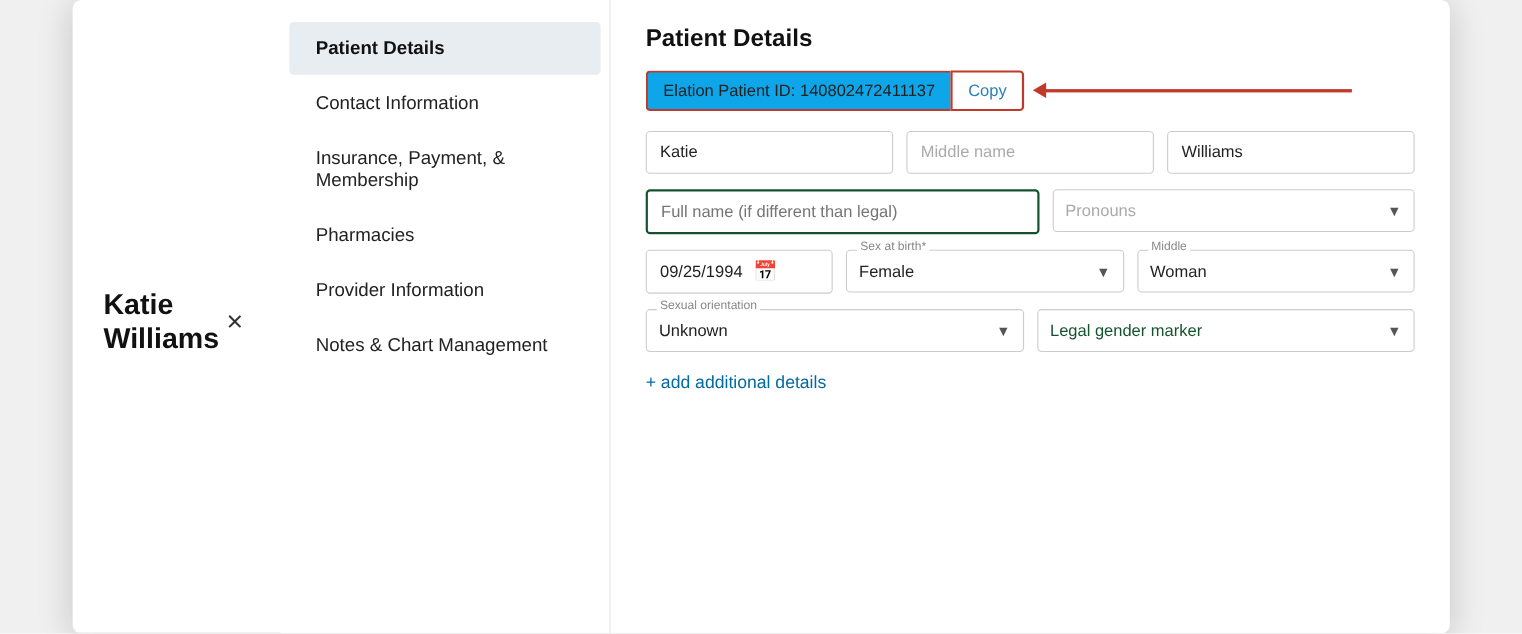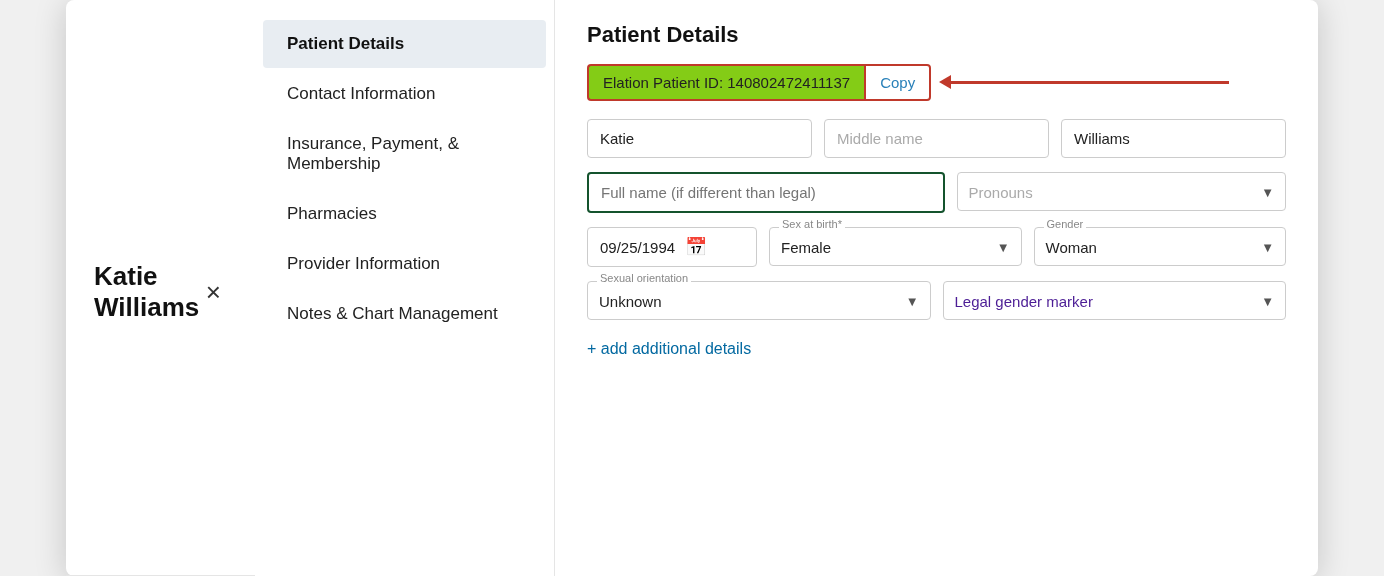--- a/index.html
+++ b/index.html
@@ -91,21 +91,21 @@
       position: relative;
     }
 
     .patient-id-box {
       border: 2px solid #c0392b;
       border-right: none;
       border-radius: 4px 0 0 4px;
       padding: 8px 14px;
       font-size: 15px;
       color: #222;
-      background: #84cc16;
+      background: #0ea5e9;
     }
 
     .copy-btn {
       border: 2px solid #c0392b;
       border-left: 2px solid #c0392b;
       border-radius: 0 4px 4px 0;
       padding: 8px 14px;
       font-size: 15px;
       color: #2980b9;
       background: #fff;
@@ -343,21 +343,21 @@
         <div class="select-wrapper-with-label" style="min-width:200px; position:relative;">
           <span class="select-label">Sex at birth*</span>
           <select class="form-select" style="border:1px solid #ccc; padding:10px 32px 10px 12px;">
             <option value="female" selected=""></option>
           </select>
           <span style="position:absolute; left:12px; top:50%; transform:translateY(-50%); color:#222; font-size:15px; pointer-events:none;">Female</span>
           <span class="select-chevron">▼</span>
         </div>
 
         <div class="select-wrapper-with-label" style="flex:1; min-width:220px; position:relative;">
-          <span class="select-label">Gender</span>
+          <span class="select-label">Middle</span>
           <select class="form-select" style="border:1px solid #ccc; padding:10px 32px 10px 12px;">
             <option value="woman" selected=""></option>
           </select>
           <span style="position:absolute; left:12px; top:50%; transform:translateY(-50%); color:#222; font-size:15px; pointer-events:none;">Woman</span>
           <span class="select-chevron">▼</span>
         </div>
       </div>
 
       
       <div class="form-row">
@@ -368,21 +368,21 @@
             <option value="unknown" selected=""></option>
           </select>
           <span style="position:absolute; left:12px; top:50%; transform:translateY(-50%); color:#222; font-size:15px; pointer-events:none;">Unknown</span>
           <span class="select-chevron">▼</span>
         </div>
 
         <div class="select-wrapper" style="flex:1; min-width:220px; position:relative;">
           <select class="form-select" style="border:1px solid #ccc; padding:10px 32px 10px 12px; color:#aaa;">
             <option value="" disabled="" selected=""></option>
           </select>
-          <span style="position:absolute; left:12px; top:50%; transform:translateY(-50%); color:#4c1d95; font-size:15px; pointer-events:none;">Legal gender marker</span>
+          <span style="position:absolute; left:12px; top:50%; transform:translateY(-50%); color:#14532d; font-size:15px; pointer-events:none;">Legal gender marker</span>
           <span class="select-chevron">▼</span>
         </div>
       </div>
 
       
       <a class="add-details-link">+ add additional details</a>
     </div>
   </div>
 </div>
 

